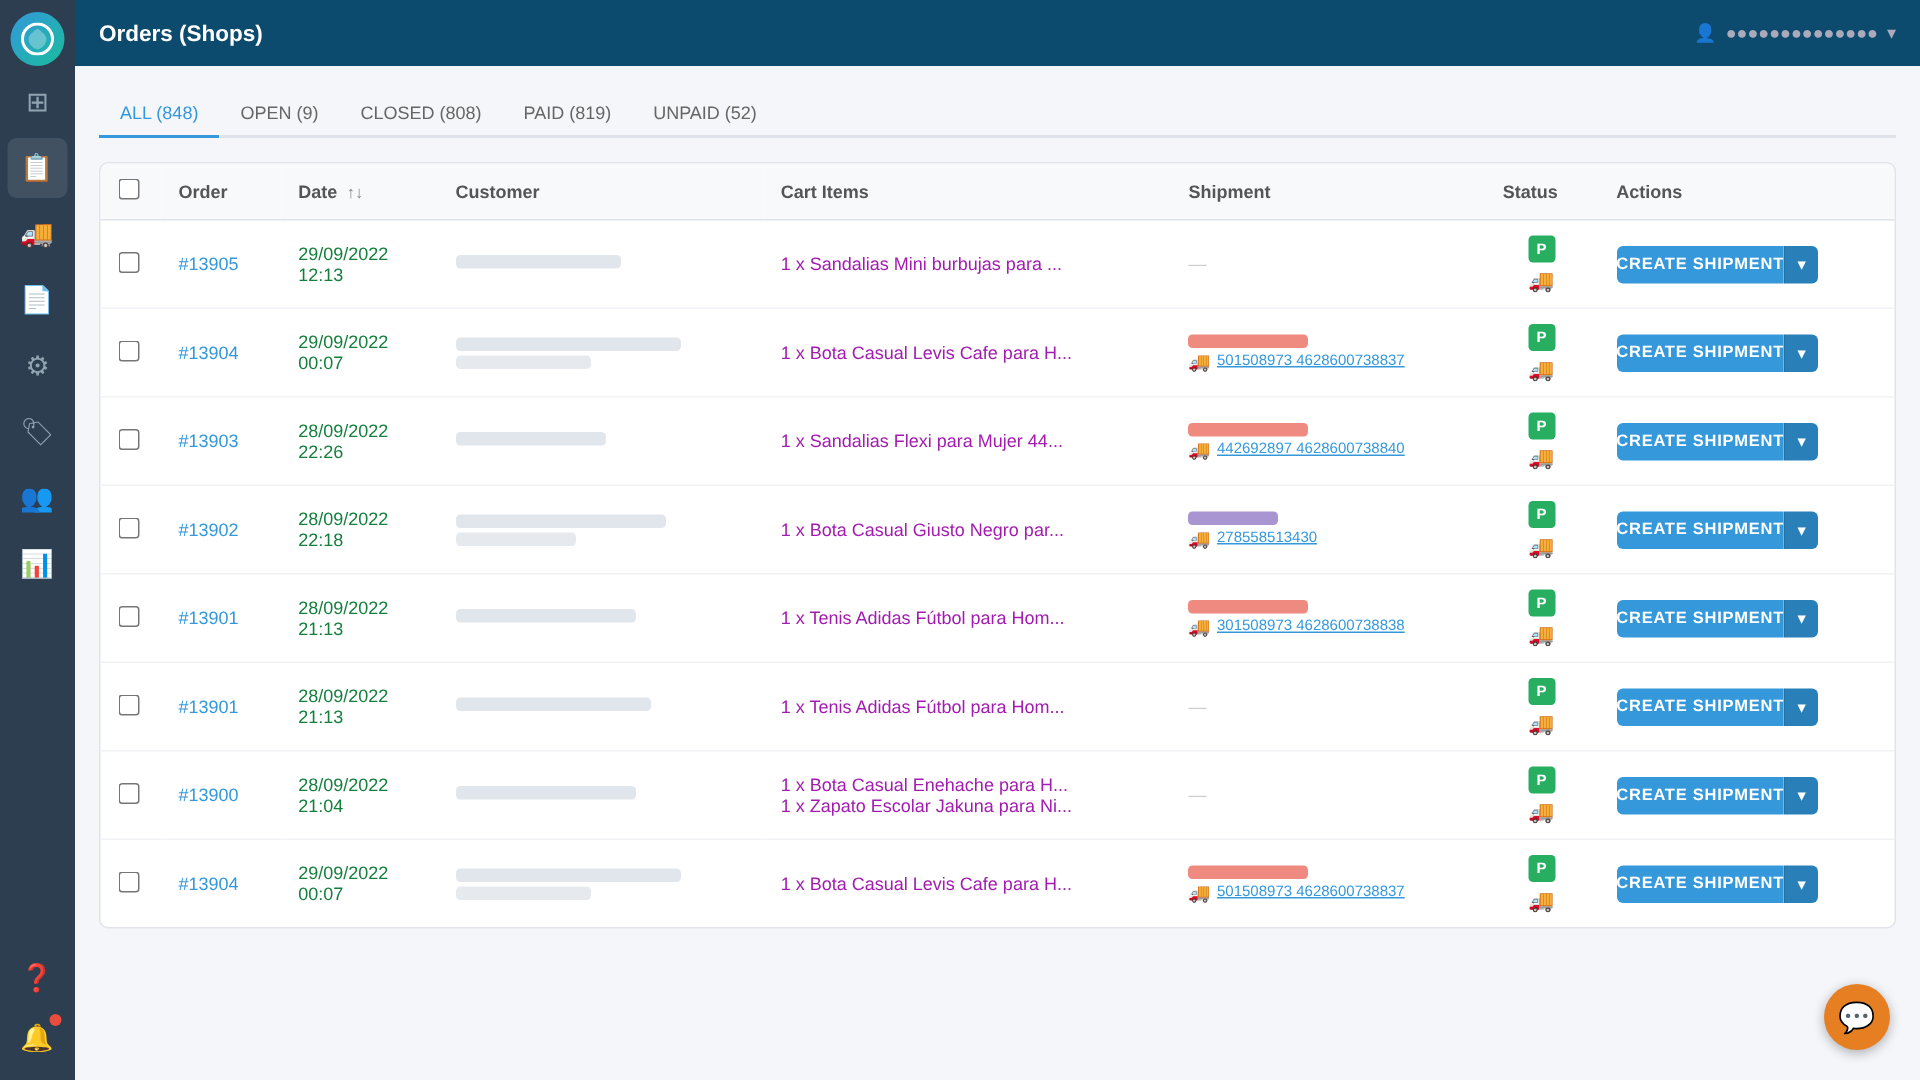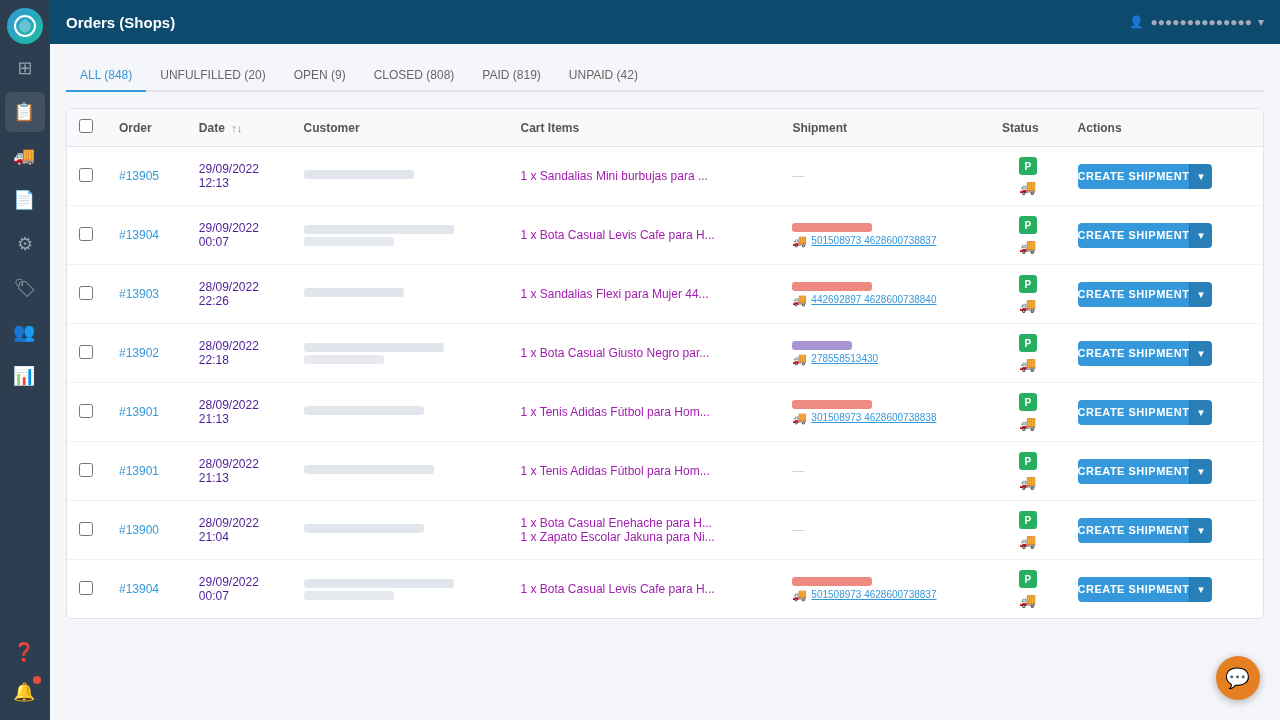--- a/index.html
+++ b/index.html
@@ -29,21 +29,21 @@
 
     
     .table-container { background: #fff; border-radius: 6px; border: 1px solid #e0e4ea; overflow: hidden; }
     .table { width: 100%; border-collapse: collapse; }
     .table th { background: #f8f9fb; padding: 10px 12px; text-align: left; font-size: 12px; font-weight: 600; color: #555; border-bottom: 1px solid #e0e4ea; }
     .table td { padding: 10px 12px; border-bottom: 1px solid #f0f2f5; vertical-align: middle; font-size: 12px; }
     .table tr:last-child td { border-bottom: none; }
 
     .order-link { color: #3498db; text-decoration: none; font-weight: 500; }
 
-    .date-cell { color: #4c1d95; white-space: nowrap; }
+    .date-cell { color: #15803d; white-space: nowrap; }
 
     .cart-item { color: #a21caf; max-width: 220px; overflow: hidden; text-overflow: ellipsis; white-space: nowrap; }
 
     
     .shipment-cell { display: flex; flex-direction: column; gap: 2px; }
     .tracking-row { display: flex; align-items: center; gap: 4px; }
     .tracking-number { color: #3498db; font-size: 10px; font-weight: 500; text-decoration: underline; }
 
     
     .status-cell { display: flex; flex-direction: column; gap: 4px; align-items: center; }
@@ -107,25 +107,24 @@
       <span>👤</span>
       <span>●●●●●●●●●●●●●●</span>
       <span>▾</span>
     </div>
   </div>
 
   <div class="content">
 
     <div class="tabs">
       <div class="tab active">ALL (848)</div>
-      <div class="tab">UNFULFILLED (20)</div>
       <div class="tab">OPEN (9)</div>
       <div class="tab">CLOSED (808)</div>
       <div class="tab">PAID (819)</div>
-      <div class="tab">UNPAID (42)</div>
+      <div class="tab">UNPAID (52)</div>
     </div>
 
     <div class="table-container">
       <table class="table">
         <thead>
           <tr>
             <th style="width:40px;"><input type="checkbox" class="cb" style=""></th>
             <th>Order</th>
             <th>Date <span class="sort-icon">↑↓</span></th>
             <th>Customer</th>

